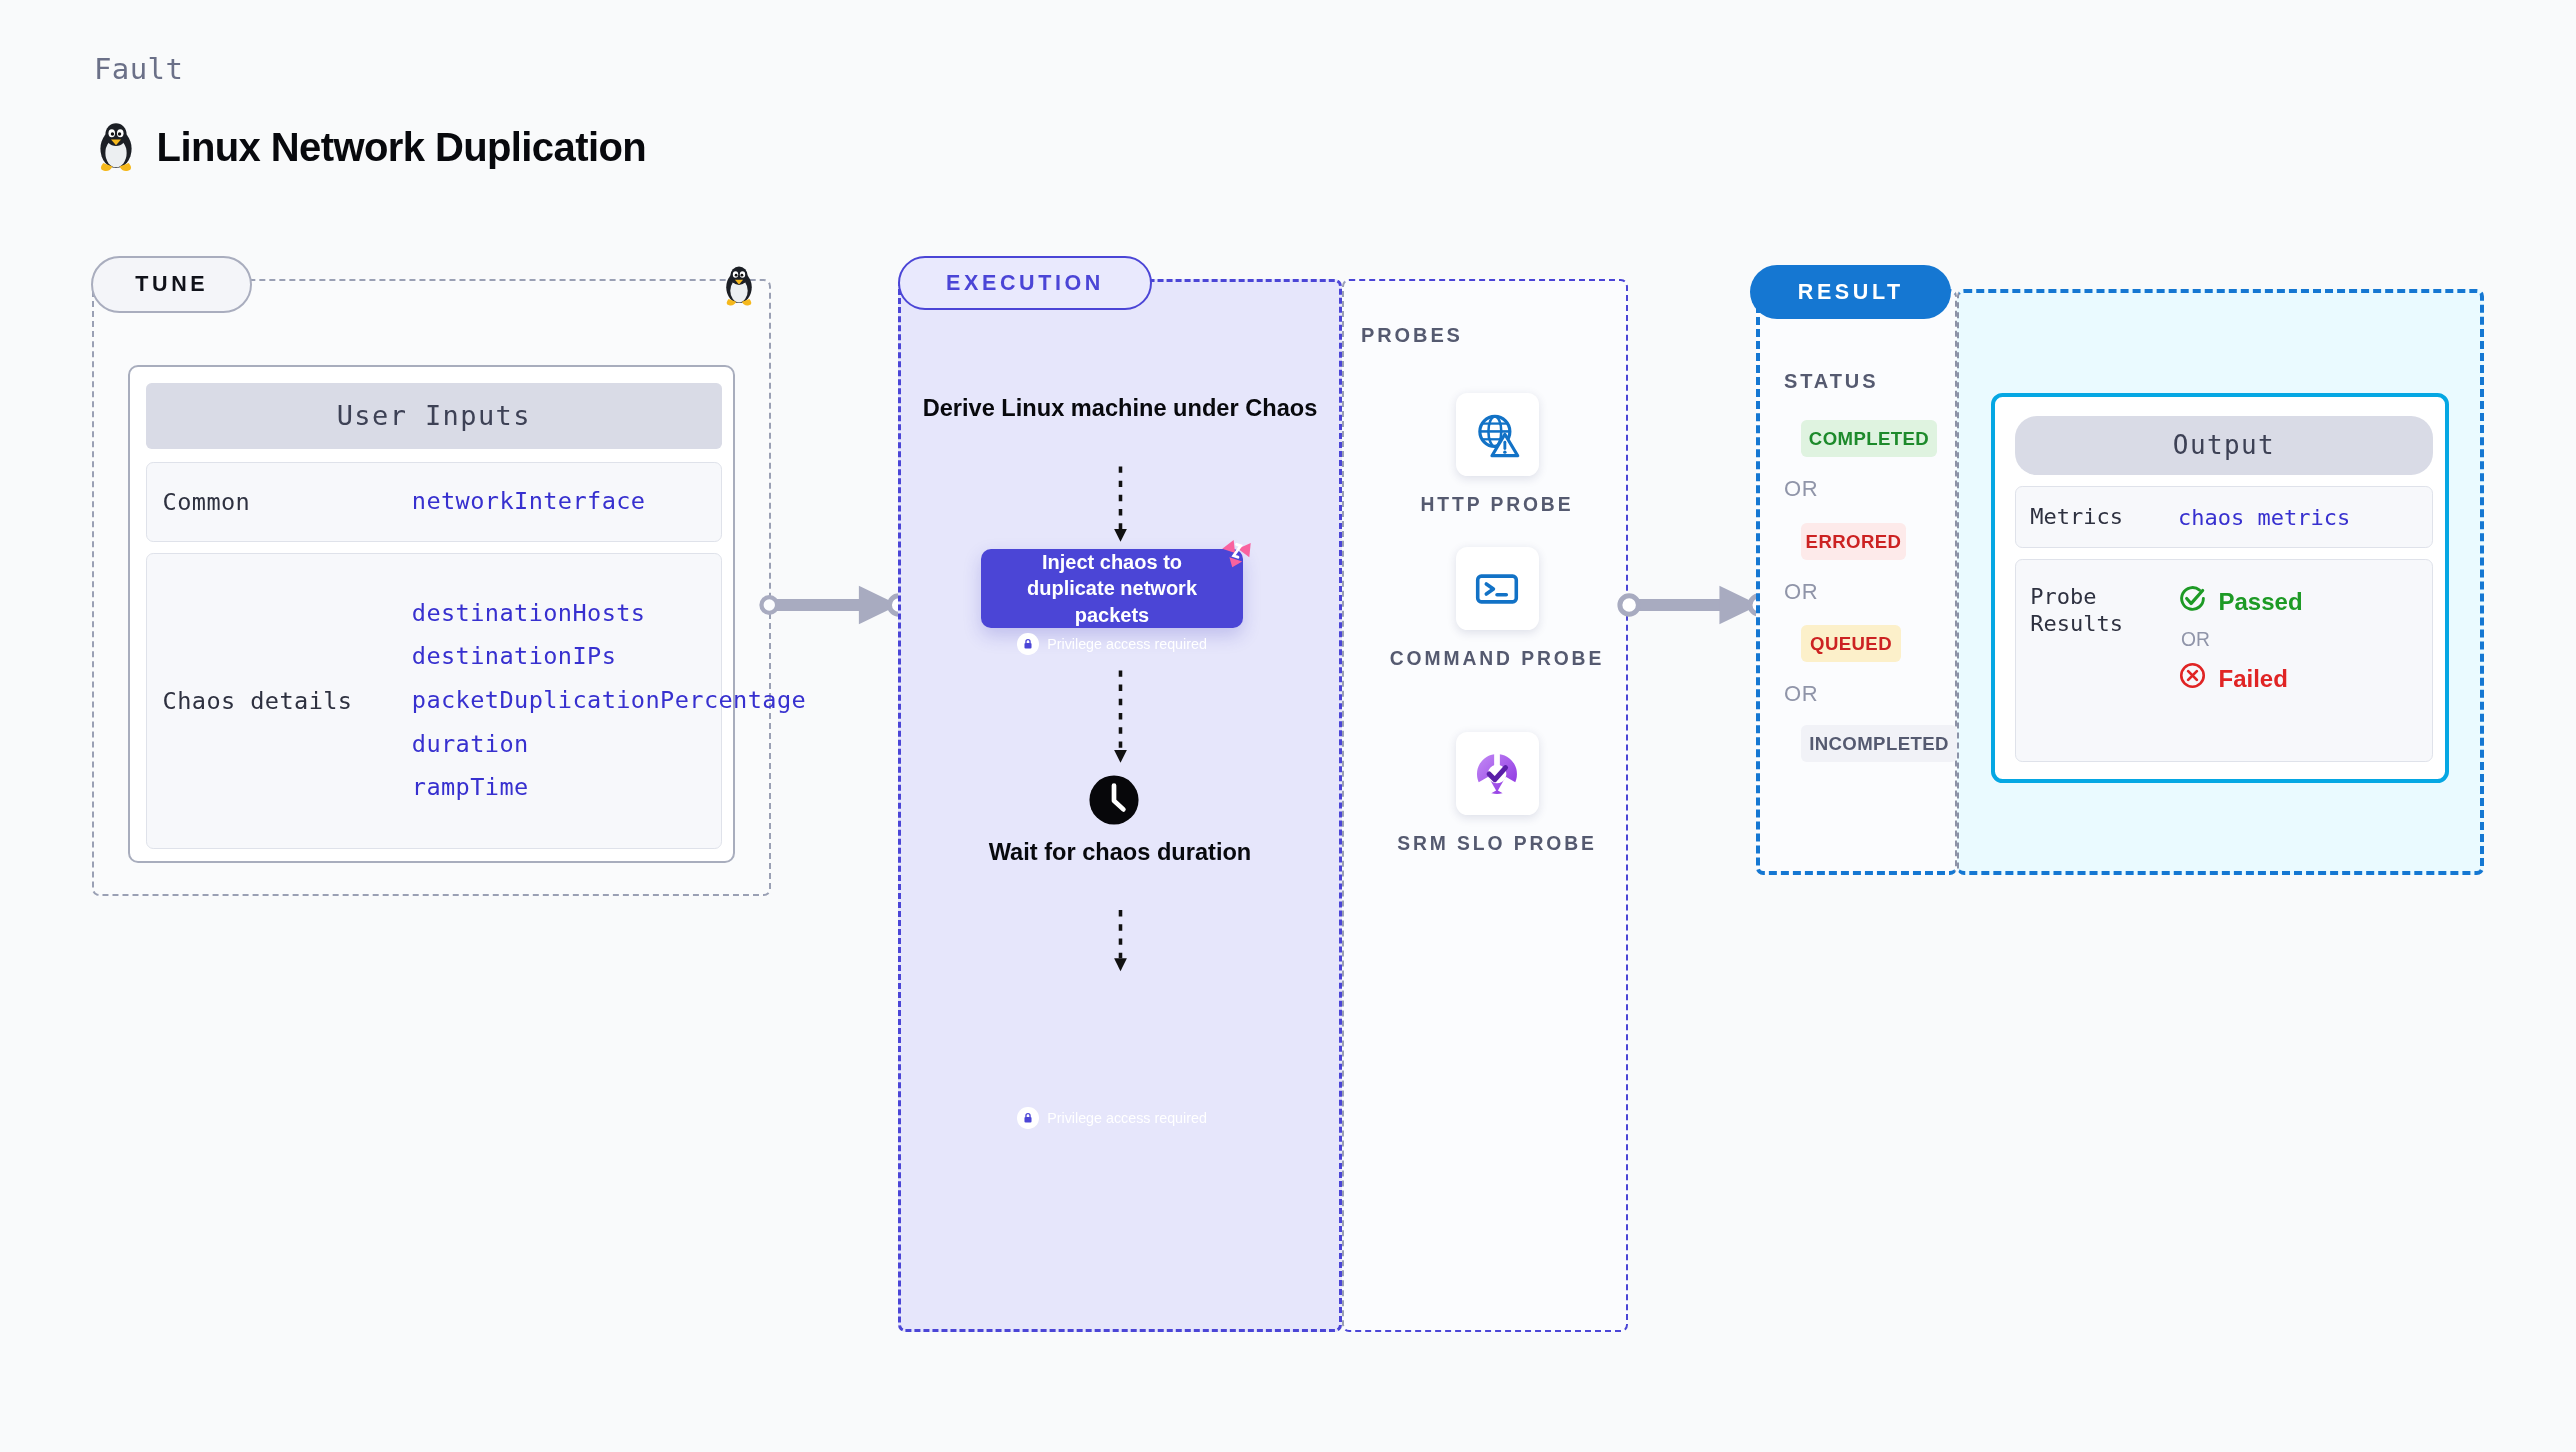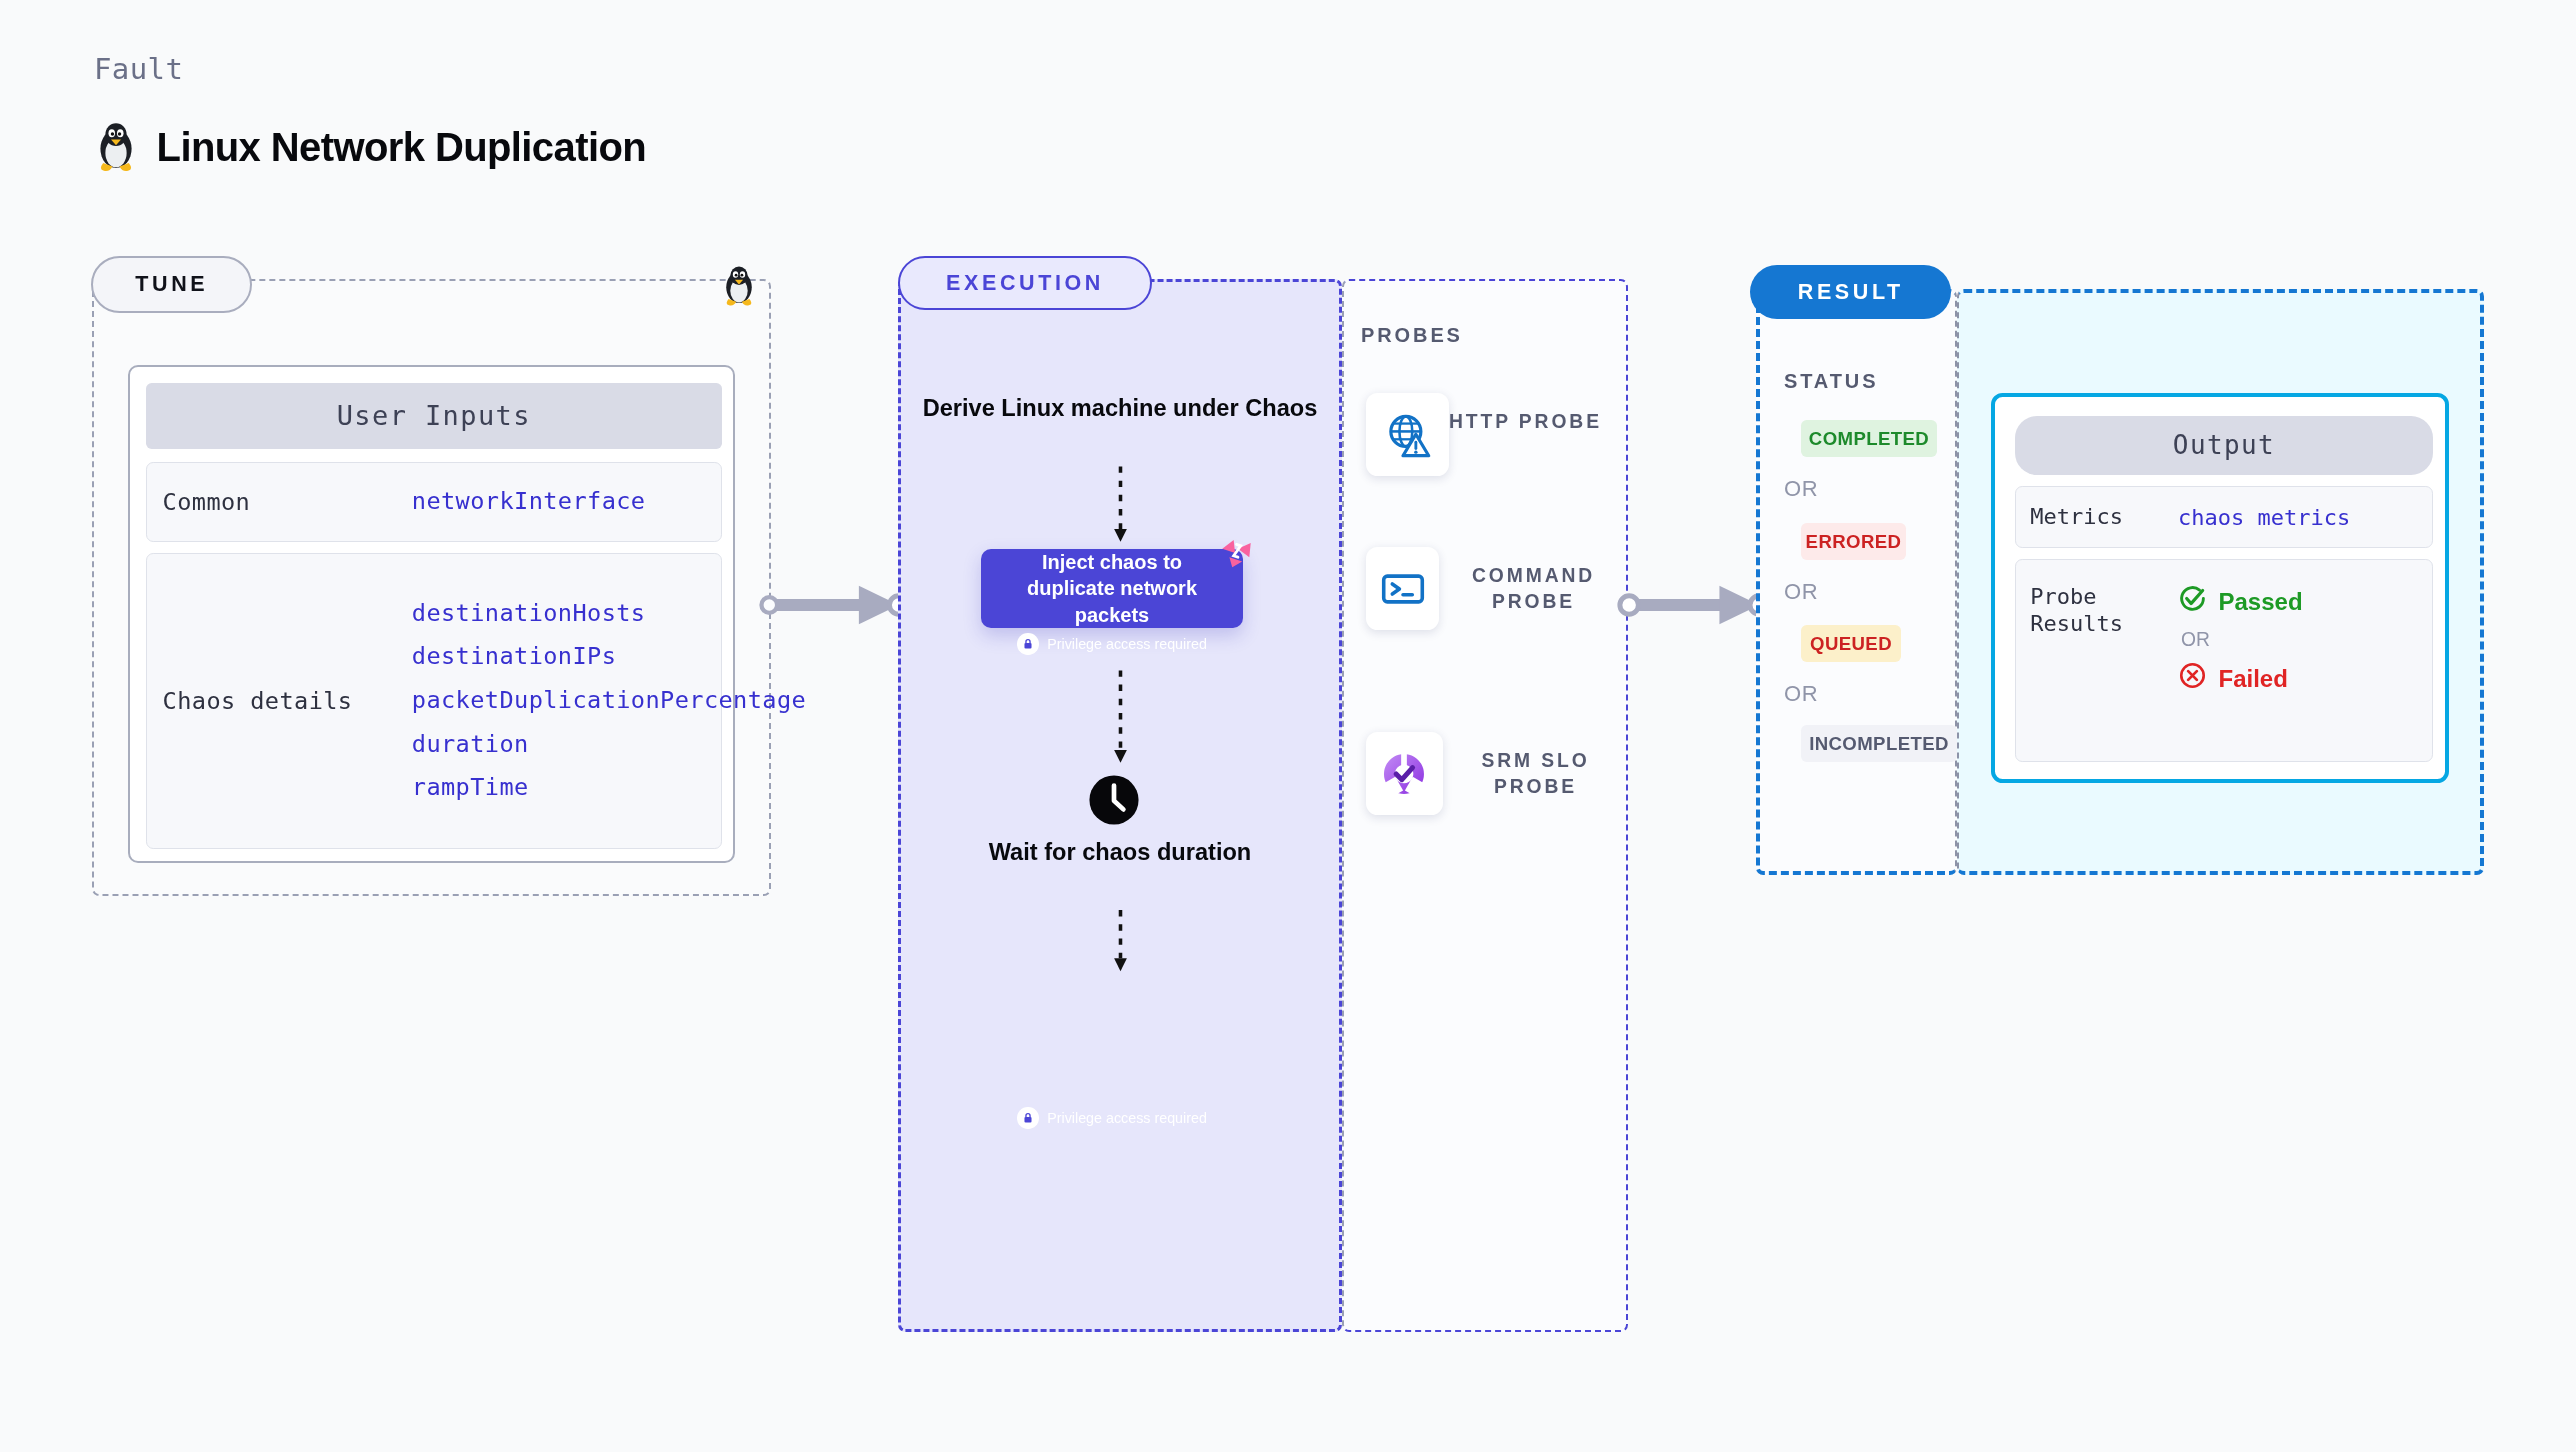--- a/index.html
+++ b/index.html
@@ -114,21 +114,21 @@
     border: 2.1px dashed #4b45d6;
     border-left: 2.1px dashed #9aa0b4;
     background: #fbfcfe;
   }
   .section-caption {
     position: absolute;
     font-weight: 700; font-size: 20px; letter-spacing: 2.9px; color: #555a70;
   }
   #probes-caption { left: 1361px; top: 324px; }
 
-  .probe { position: absolute; width: 286px; display: flex; align-items: flex-start; padding-left: 24px; }
+  .probe { position: absolute; width: 286px; display: flex; flex-direction: column; align-items: center; padding-left: 24px; }
   .probe-tile {
     width: 83px; height: 83px; border-radius: 11.5px;
     background: #ffffff;
     box-shadow: 0 2.1px 10px rgba(30,40,90,0.13);
     display: flex; align-items: center; justify-content: center;
   }
   .probe-label {
     margin-top: 15.8px; text-align: center;
     font-weight: 700; font-size: 19.3px; letter-spacing: 2.9px; color: #555a70;
     line-height: 1.34;

